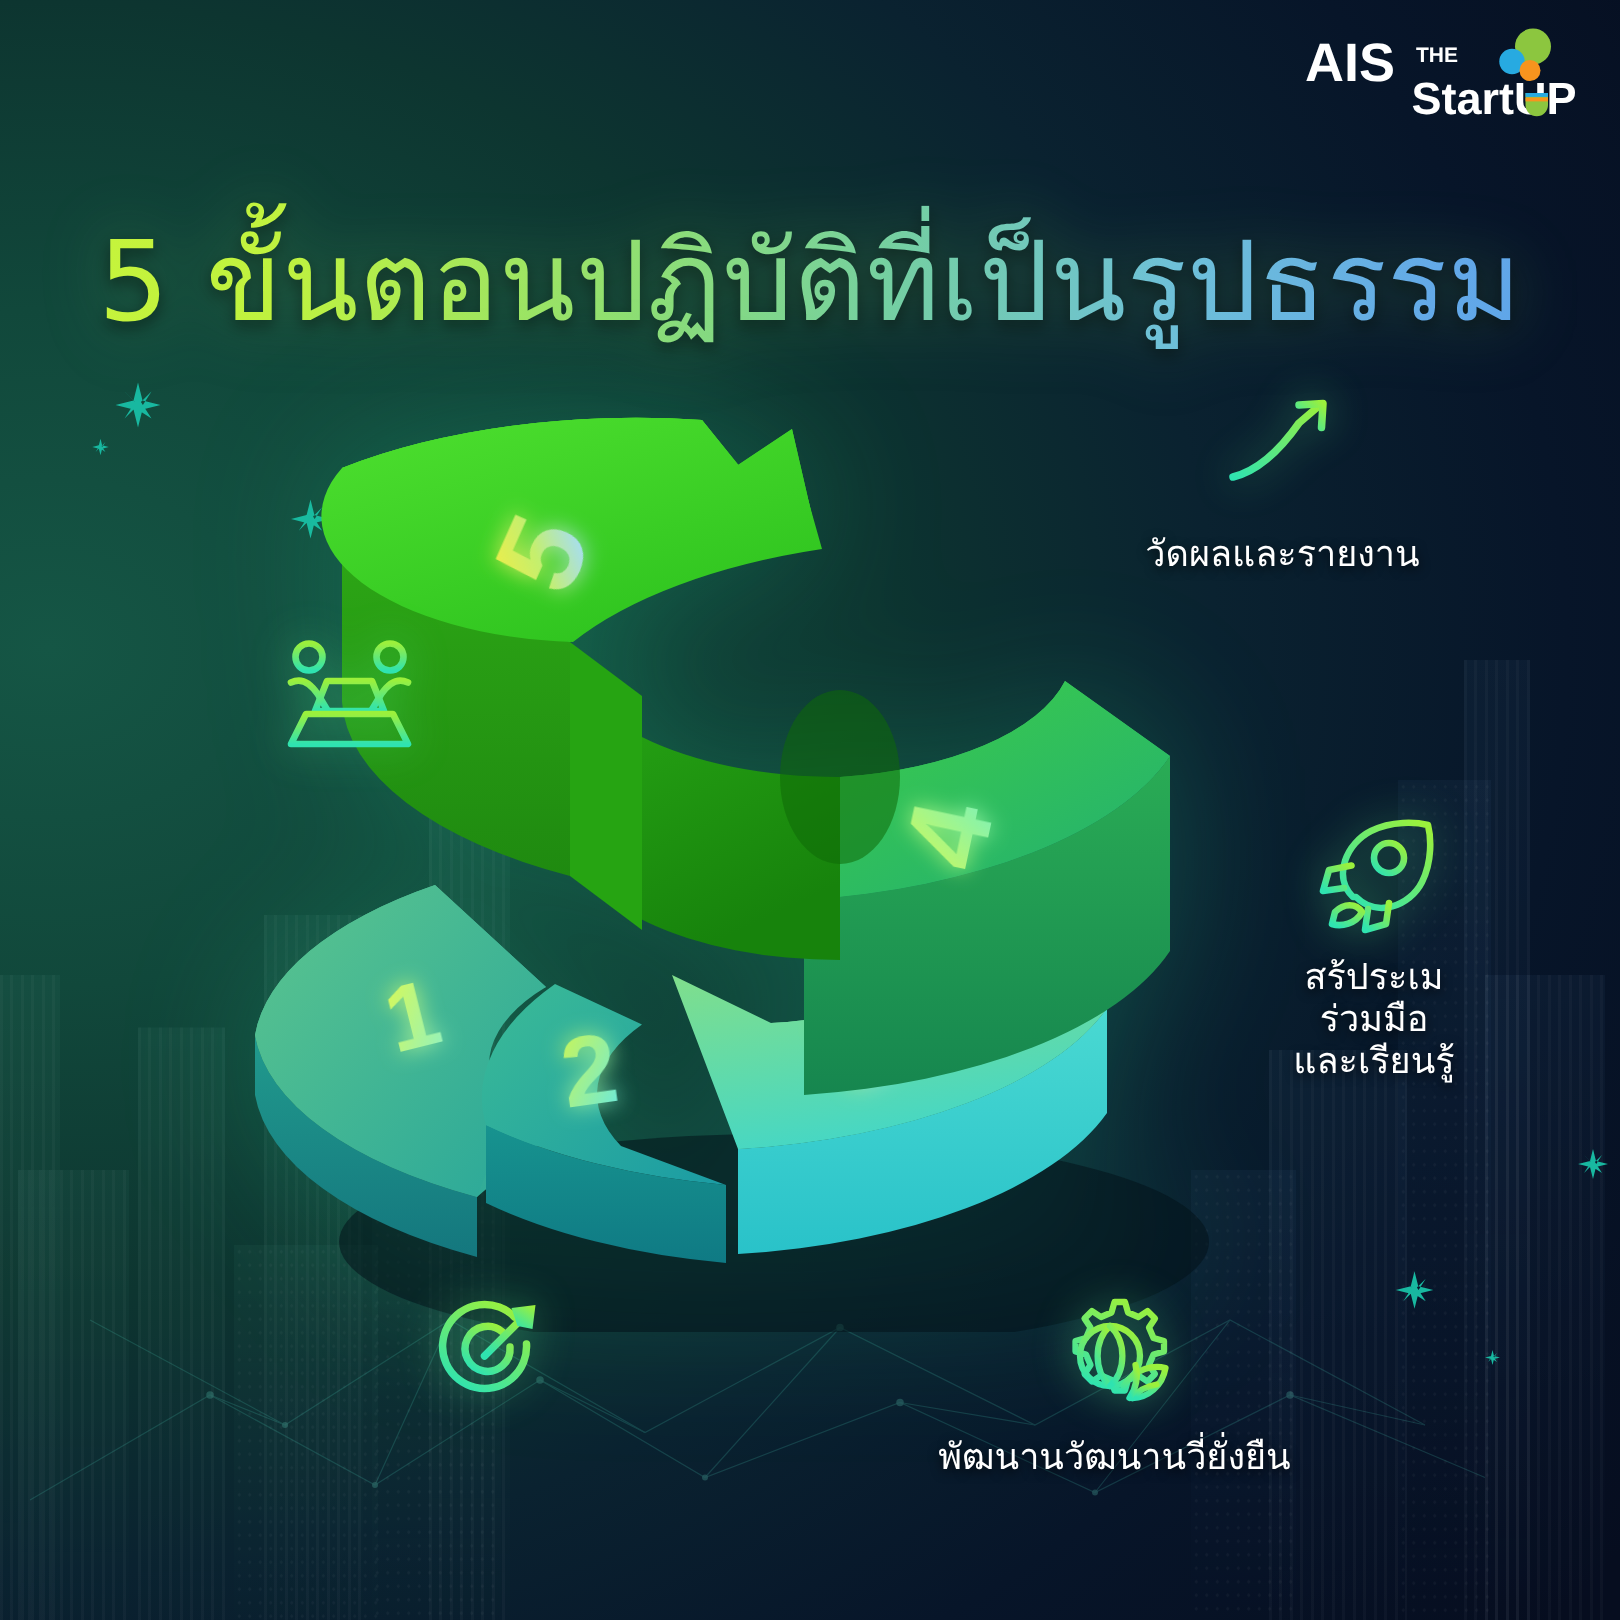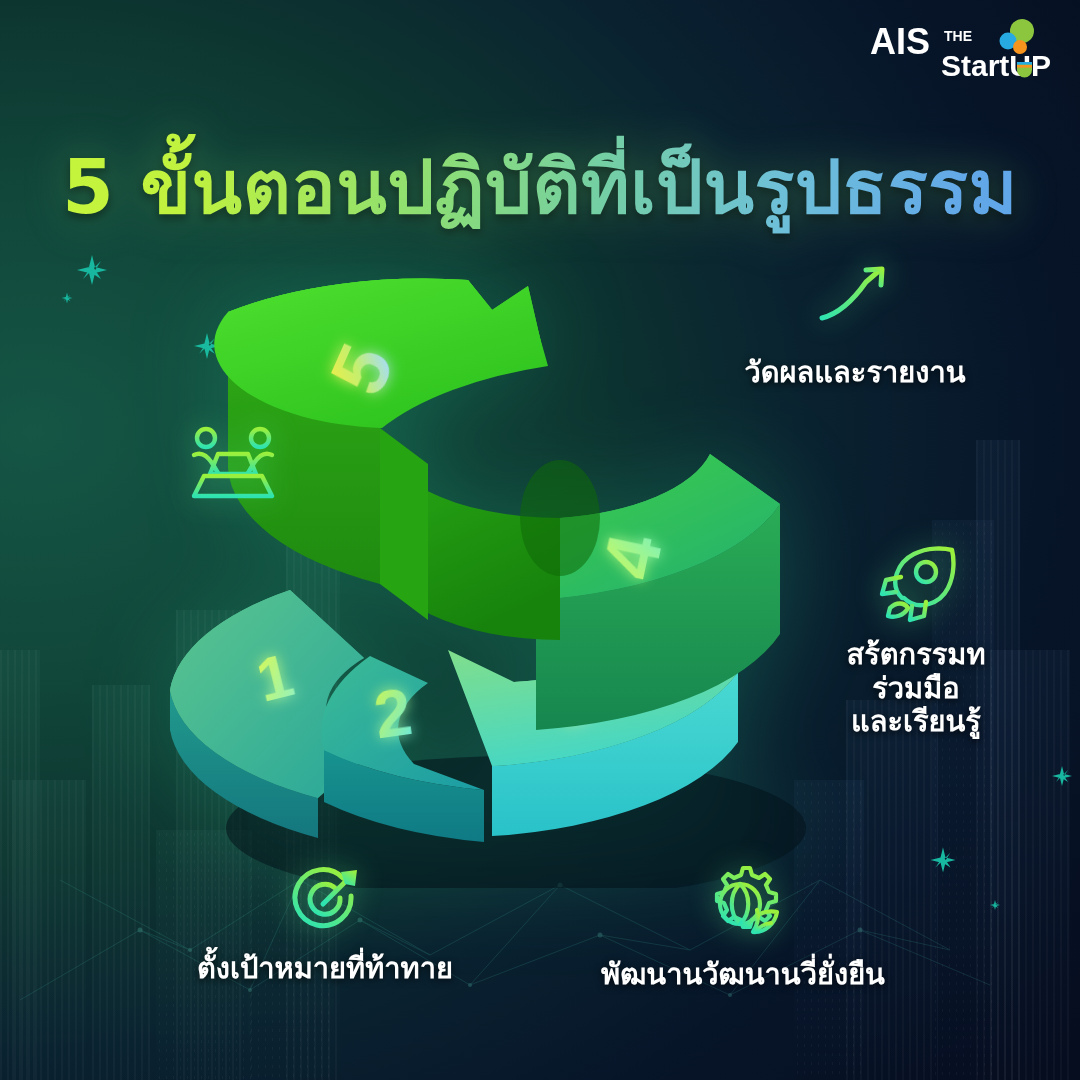--- a/index.html
+++ b/index.html
@@ -17,30 +17,30 @@
   .bldg.r{background:linear-gradient(180deg,rgba(90,140,190,.20),rgba(20,40,80,.04));}
   .stripes{position:absolute;inset:0;
     background:repeating-linear-gradient(90deg,rgba(255,255,255,.10) 0 2px,rgba(0,0,0,0) 2px 7px);}
   .dots{position:absolute;inset:0;
     background:radial-gradient(rgba(255,255,255,.22) 0.8px, transparent 1px);background-size:7px 9px;opacity:.55;}
   
   #logo{position:absolute;right:22px;top:14px;width:190px;height:78px;}
   
   #title{
     position:absolute;left:0;right:0;top:128px;text-align:center;
-    font-size:74px;font-weight:700;letter-spacing:.5px;
+    font-size:74px;font-weight:400;letter-spacing:.5px;
     background:linear-gradient(100deg,#c9f53a 0%,#bff23f 18%,#8ede74 40%,#74cfa2 55%,#6ec0d8 72%,#63a9e8 88%,#5ba2ea 100%);
     -webkit-background-clip:text;background-clip:text;color:transparent;
     filter:drop-shadow(0 0 22px rgba(120,230,120,.38)) drop-shadow(0 4px 5px rgba(0,0,0,.55));
     white-space:nowrap;
   }
   
   .callout{position:absolute;text-align:center;color:#fff;}
   .callout .ico{display:block;margin:0 auto 8px;filter:drop-shadow(0 0 14px rgba(90,240,140,.45));}
-  .callout .lbl{font-size:29px;font-weight:700;line-height:1.16;
+  .callout .lbl{font-size:24px;font-weight:400;line-height:1.16;
     text-shadow:0 2px 7px rgba(0,0,0,.75);white-space:pre-line;}
   #c-measure{left:690px;top:262px;width:330px;}
   #c-stake  {left:78px; top:424px;width:310px;}
   #c-collab {left:790px;top:542px;width:252px;}
   #c-goal   {left:150px;top:862px;width:350px;}
   #c-innov  {left:548px;top:862px;width:390px;}
   
   #pie{position:absolute;left:128px;top:268px;width:760px;height:620px;
        filter:drop-shadow(0 0 45px rgba(40,220,150,.22));}
 </style>
@@ -327,41 +327,40 @@
           </linearGradient>
         </defs>
       <g fill="none" stroke="url(#gi3)" stroke-width="4.4" stroke-linecap="round" stroke-linejoin="round">
         <path d="M34 56 C20 42 30 20 46 12 C60 5 76 6 84 8 C86 16 87 32 80 46 C72 62 50 70 36 56 Z"></path>
         <circle cx="58" cy="30" r="10"></circle>
         <path d="M33 35 L18 38 L14 52 L28 50"></path>
         <path d="M58 60 L56 74 L42 78 L44 64"></path>
         <path d="M22 66 c6-6 14-6 18 0 c-4 8 -14 10 -20 8 Z"></path>
       </g>
     </svg>
-    <div class="lbl">สร้ตกรรมท
+    <div class="lbl">สร้ประเม
 ร่วมมือ
 และเรียนรู้</div>
   </div>
 
   <div class="callout" id="c-goal">
     <svg class="ico" width="84" height="82" viewBox="0 0 84 82">
       <defs>
           <linearGradient id="gi4" x1="0.2" y1="1" x2="0.8" y2="0">
         <stop offset="0" stop-color="#2fe3b0"></stop>
             <stop offset="1" stop-color="#9bf03c"></stop>
           </linearGradient>
         </defs>
       <g fill="none" stroke="url(#gi4)" stroke-width="5" stroke-linecap="round" stroke-linejoin="round">
         <path d="M60 16 A28 28 0 1 0 68 34"></path>
         <path d="M52 26 A15 15 0 1 0 57 36"></path>
         <path d="M40 42 L66 16"></path>
       </g>
       <path d="M58 10 L74 8 L72 24 L62 22 Z" fill="url(#gi4)"></path>
     </svg>
-    <div class="lbl">ตั้งเป้าหมายที่ท้าทาย</div>
   </div>
 
   <div class="callout" id="c-innov">
     <svg class="ico" width="92" height="88" viewBox="0 0 92 88">
       <defs>
           <linearGradient id="gi5" x1="0.3" y1="1" x2="0.7" y2="0">
         <stop offset="0" stop-color="#2fe3b0"></stop>
             <stop offset="1" stop-color="#9bf03c"></stop>
           </linearGradient>
         </defs>

